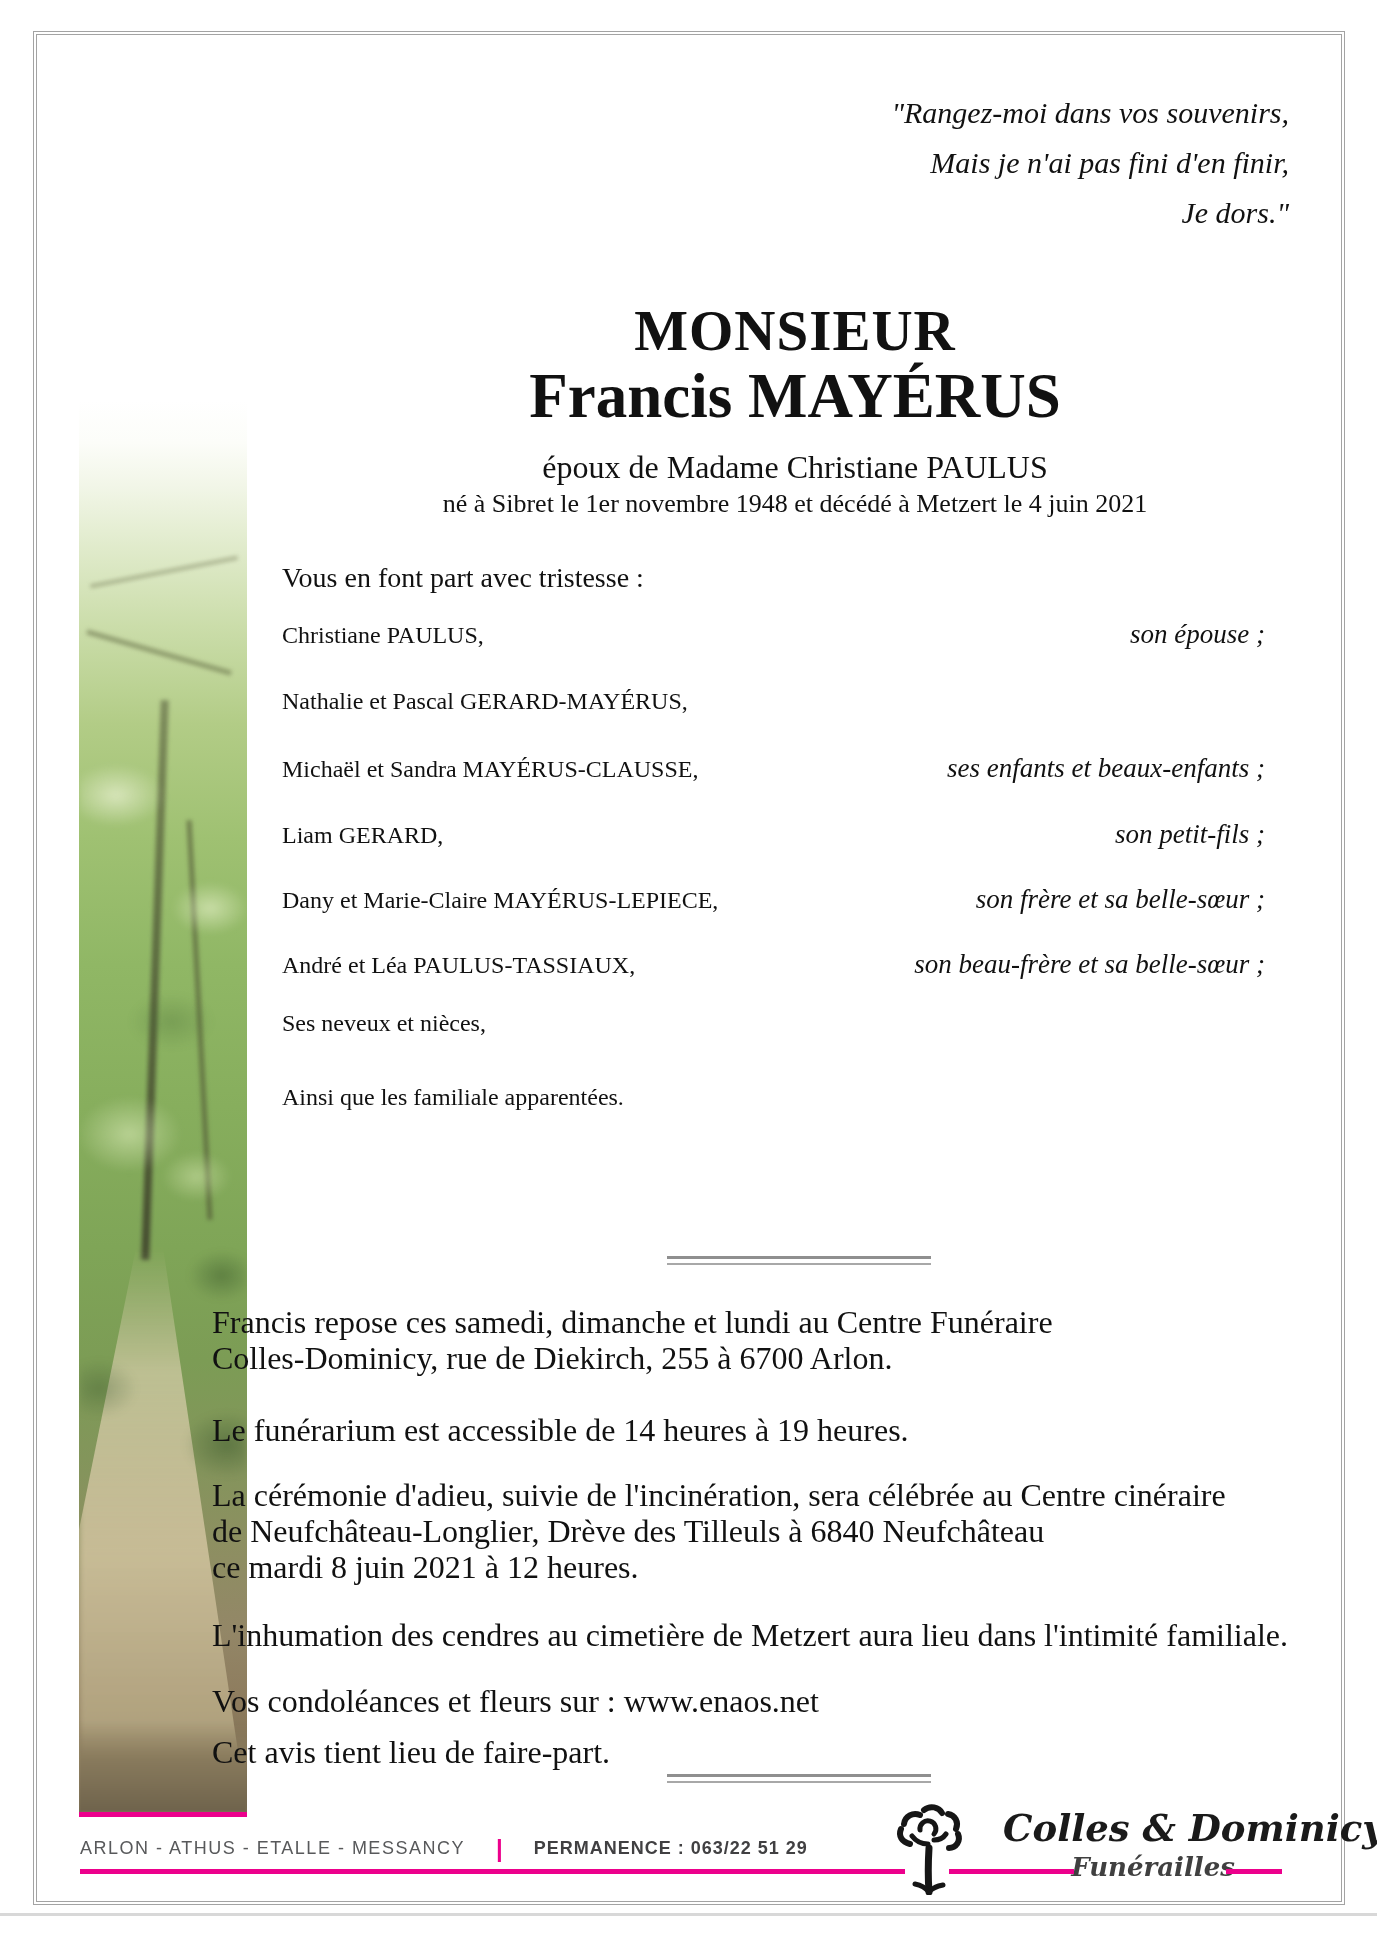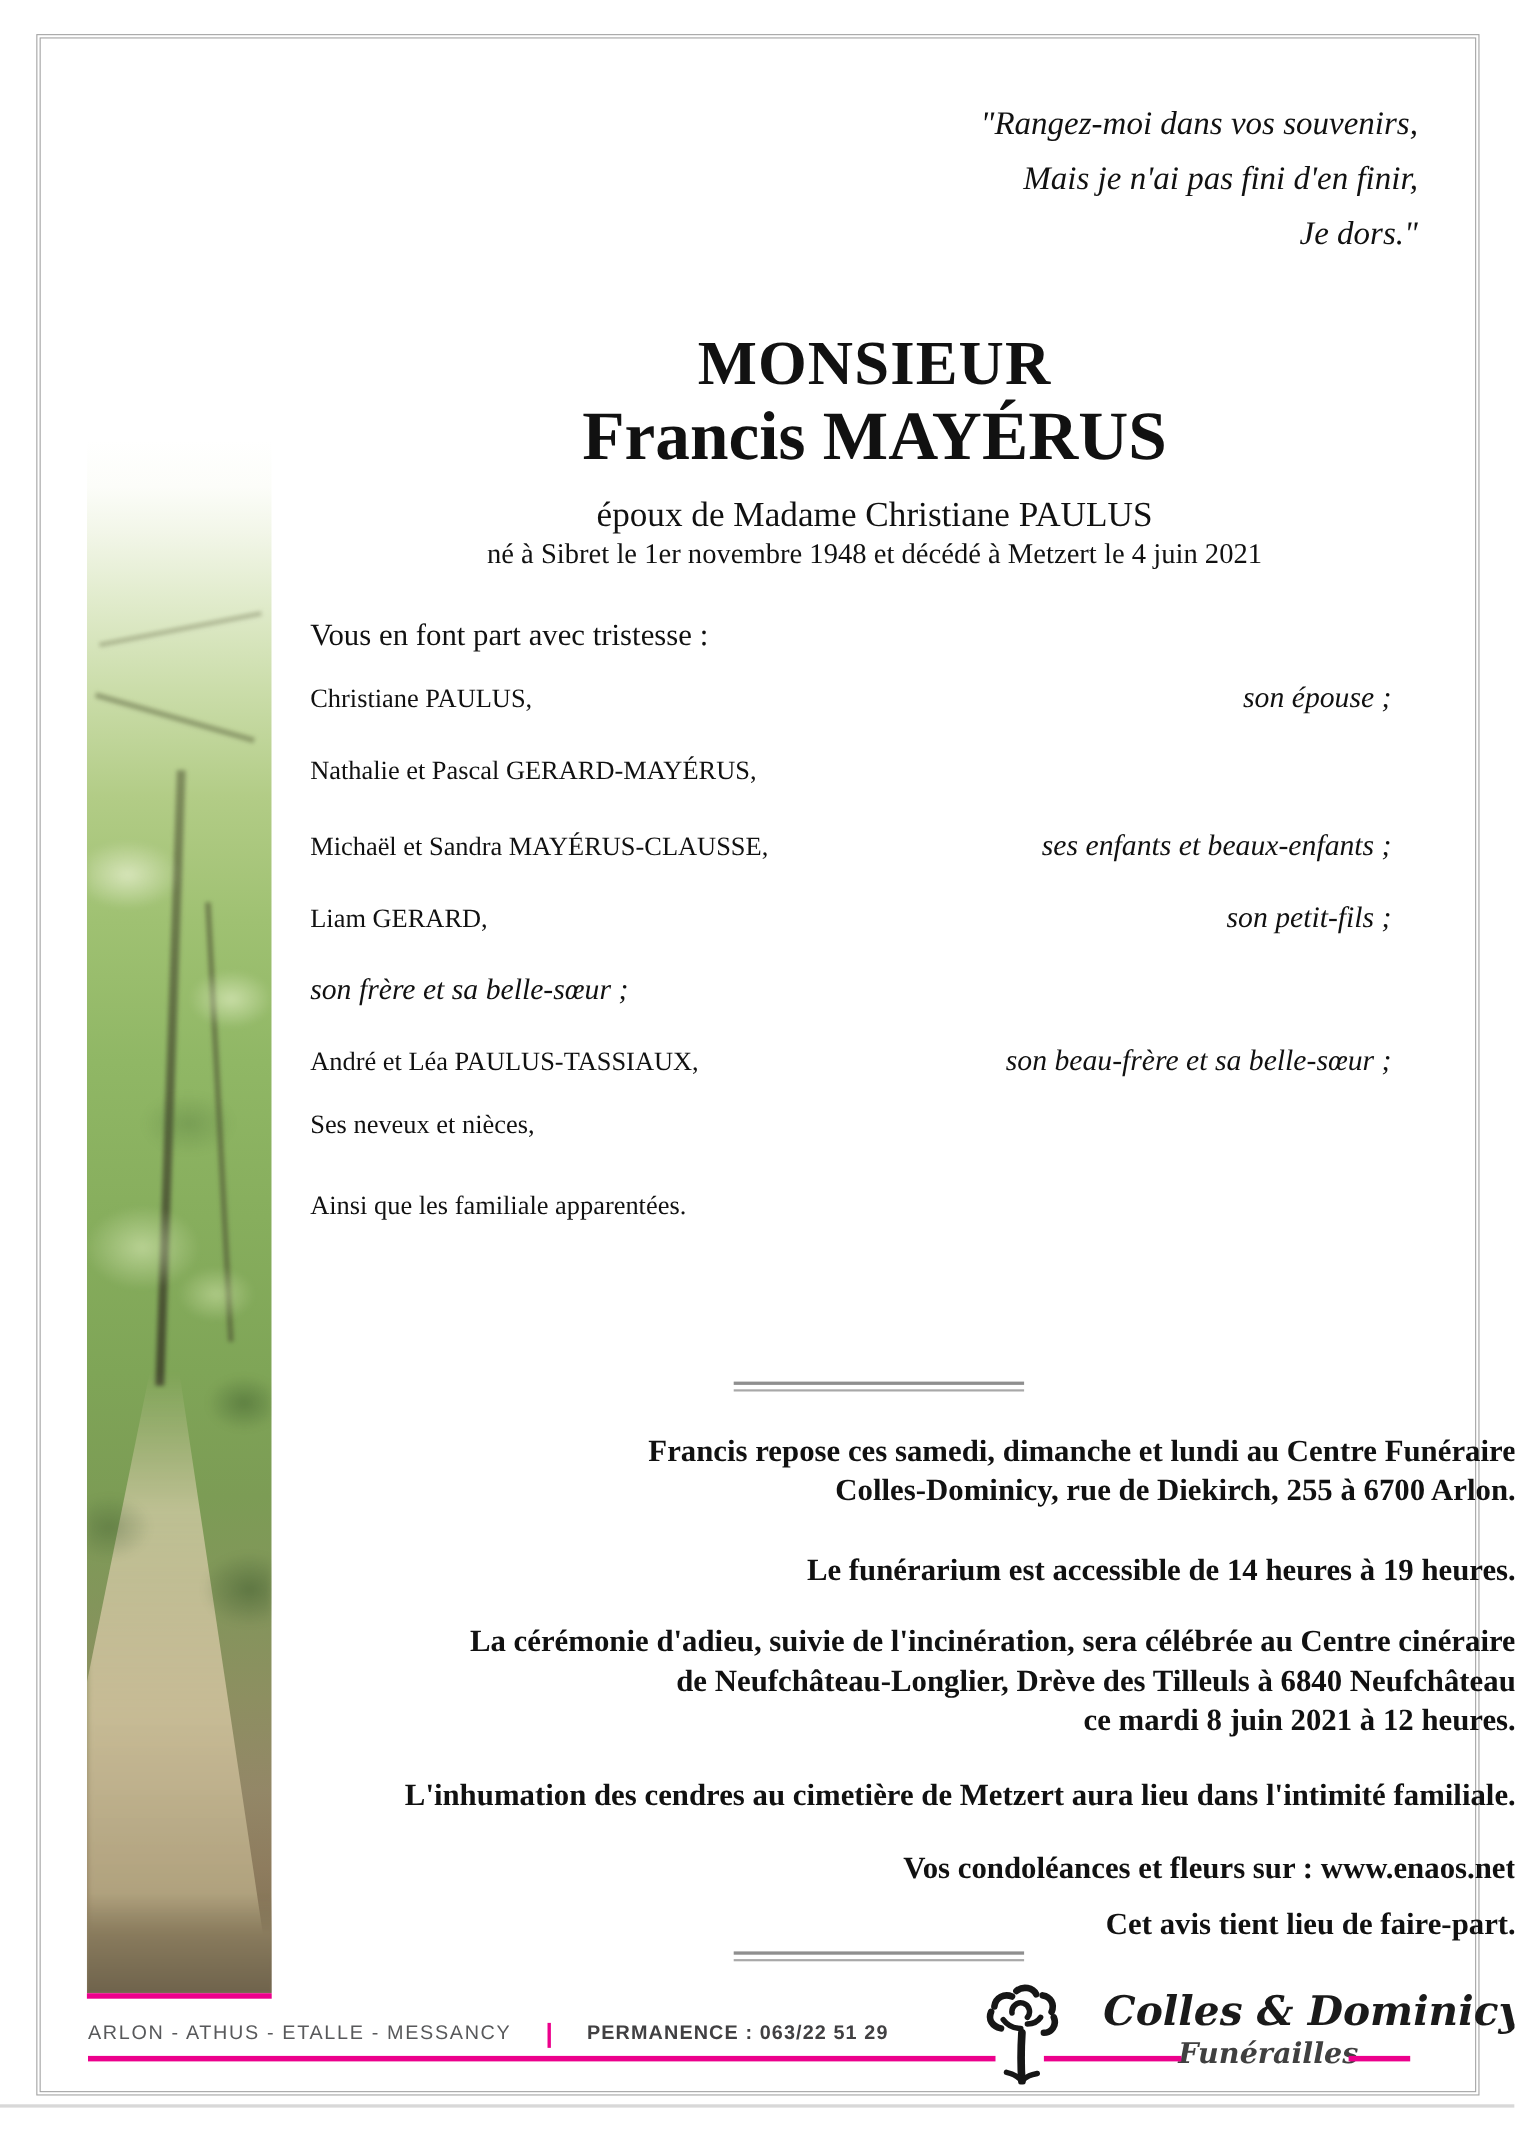--- a/index.html
+++ b/index.html
@@ -29,21 +29,21 @@
   .intro{left:282px;top:562px;font-size:28px;white-space:nowrap;}
   .family-row{left:282px;width:983px;display:flex;justify-content:space-between;align-items:baseline;}
   .family-names{font-size:24px;white-space:nowrap;}
   .family-relation{font-size:27px;font-style:italic;white-space:nowrap;}
   
   .divider{
     left:667px;width:264px;height:9px;box-sizing:border-box;
     border-top:3px solid #8f8f8f;border-bottom:2px solid #a8a8a8;
   }
   
-  .bline{left:212px;width:1166px;text-align:right;font-weight:bold;font-size:28px;white-space:nowrap;}
+  .bline{left:212px;width:1166px;text-align:left;font-weight:normal;font-size:32px;white-space:nowrap;}
   
   .photo{left:79px;top:400px;width:168px;height:1412px;overflow:hidden;}
   .photo .base{position:absolute;inset:0;background:
     linear-gradient(180deg,#ffffff 0%,#fcfdf9 3%,#f2f6e8 6%,#e2ecce 10%,
       #cbddaa 16%,#b2cc86 23%,#9fc172 31%,#90b765 40%,#87ae5d 50%,
       #7fa557 60%,#7c9c55 68%,#83955b 75%,#8d8f61 81%,#938767 87%,
       #8e7c5e 92%,#7f7054 97%,#746750 100%);}
   .photo .blobs{position:absolute;inset:0;filter:blur(3px);background:
     radial-gradient(ellipse 70px 45px at 22% 28%,rgba(255,255,238,0.55),transparent 70%),
     radial-gradient(ellipse 55px 38px at 78% 36%,rgba(250,255,225,0.5),transparent 70%),
@@ -129,20 +129,21 @@
   </div>
   <div class="abs family-row" style="top:753px">
     <span class="family-names">Michaël et Sandra MAYÉRUS-CLAUSSE,</span>
     <span class="family-relation">ses enfants et beaux-enfants ;</span>
   </div>
   <div class="abs family-row" style="top:819px">
     <span class="family-names">Liam GERARD,</span>
     <span class="family-relation">son petit-fils ;</span>
   </div>
   <div class="abs family-row" style="top:884px">
+    <span class="family-names">Dany et Marie-Claire MAYÉRUS-LEPIECE,</span>
     <span class="family-relation">son frère et sa belle-sœur ;</span>
   </div>
   <div class="abs family-row" style="top:949px">
     <span class="family-names">André et Léa PAULUS-TASSIAUX,</span>
     <span class="family-relation">son beau-frère et sa belle-sœur ;</span>
   </div>
   <div class="abs family-row" style="top:1010px">
     <span class="family-names">Ses neveux et nièces,</span>
     <span class="family-relation"></span>
   </div>

